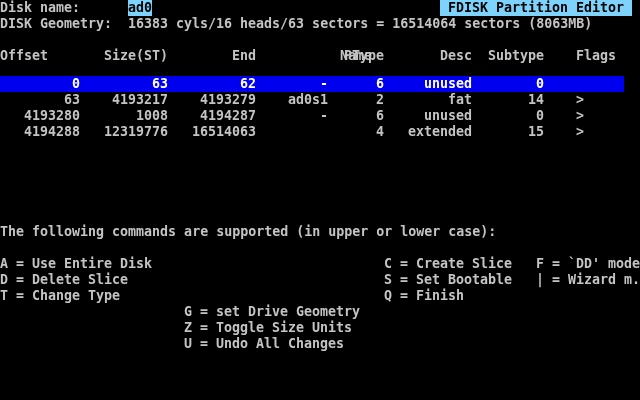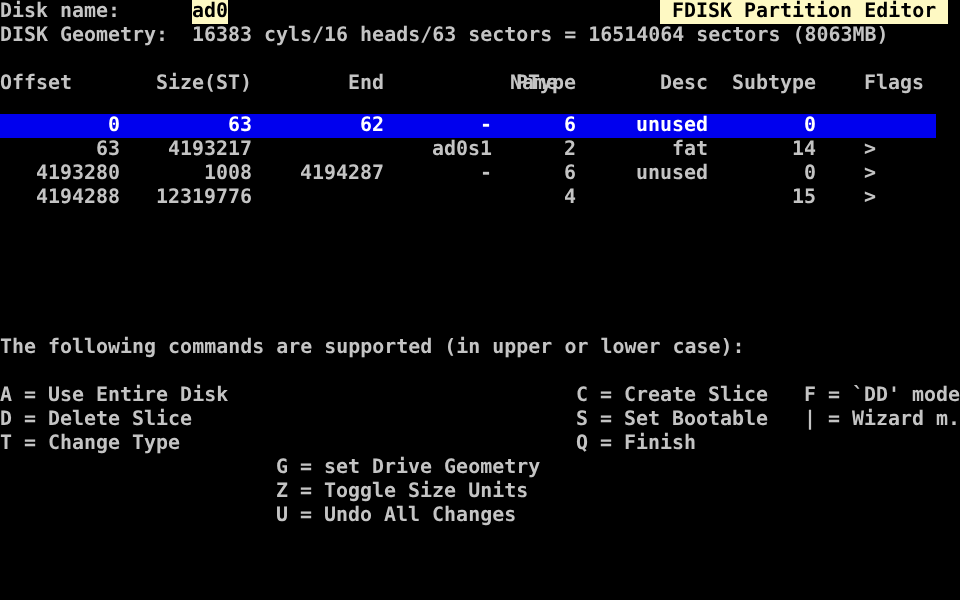--- a/index.html
+++ b/index.html
@@ -5,21 +5,21 @@
   html,body { margin:0; padding:0; background:#000; }
   .screen {
     position:relative; width:640px; height:400px; overflow:hidden;
     background:#000000; color:#c4c4c4;
     font-family:"DejaVu Sans Mono", "Liberation Mono", monospace;
     font-weight:bold; font-size:13.3px; line-height:16px;
   }
   .line { position:absolute; left:0; height:16px; white-space:pre; }
   .cell { position:absolute; top:0; height:16px; white-space:pre; }
   .r { text-align:right; }
-  .inv { background:#fef9c3; color:#000000; }
+  .inv { background:#7dd3fc; color:#000000; }
   .pad { padding:0 8px; }
 
   
   .y-title   { top:0; }
   .y-geom    { top:16px; }
   .y-header  { top:48px; }
   .y-row0    { top:76px; }
   .y-row1    { top:92px; }
   .y-row2    { top:108px; }
   .y-row3    { top:124px; }
@@ -96,20 +96,21 @@
     <span class="cell r c-name">-</span>
     <span class="cell r c-ptype">6</span>
     <span class="cell r c-desc">unused</span>
     <span class="cell r c-subtype">0</span>
     <span class="cell c-flags"></span>
   </div>
 
   <div class="line row y-row1">
     <span class="cell r c-offset">63</span>
     <span class="cell r c-size">4193217</span>
+    <span class="cell r c-end">4193279</span>
     <span class="cell r c-name">ad0s1</span>
     <span class="cell r c-ptype">2</span>
     <span class="cell r c-desc">fat</span>
     <span class="cell r c-subtype">14</span>
     <span class="cell c-flags">&gt;</span>
   </div>
 
   <div class="line row y-row2">
     <span class="cell r c-offset">4193280</span>
     <span class="cell r c-size">1008</span>
@@ -117,21 +118,23 @@
     <span class="cell r c-name">-</span>
     <span class="cell r c-ptype">6</span>
     <span class="cell r c-desc">unused</span>
     <span class="cell r c-subtype">0</span>
     <span class="cell c-flags">&gt;</span>
   </div>
 
   <div class="line row y-row3">
     <span class="cell r c-offset">4194288</span>
     <span class="cell r c-size">12319776</span>
+    <span class="cell r c-end">16514063</span>
     <span class="cell r c-ptype">4</span>
+    <span class="cell r c-desc">extended</span>
     <span class="cell r c-subtype">15</span>
     <span class="cell c-flags">&gt;</span>
   </div>
 
   <div class="line y-intro">The following commands are supported (in upper or lower case):</div>
 
   <div class="line y-cmd0">
     <span class="cell k0">A = Use Entire Disk</span>
     <span class="cell k1">G = set Drive Geometry</span>
     <span class="cell k2">C = Create Slice</span>

